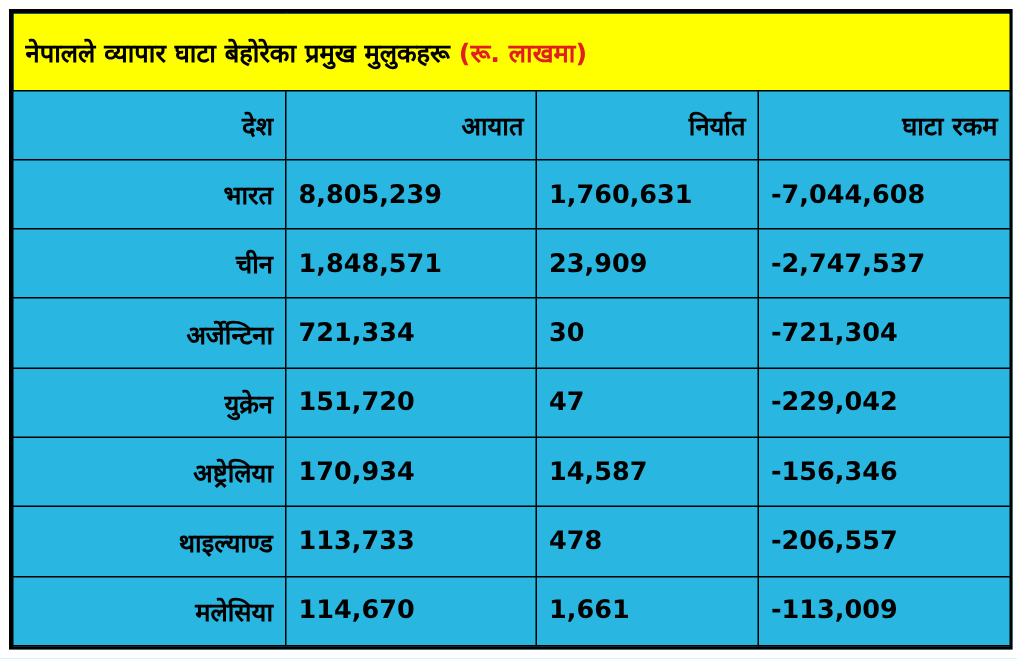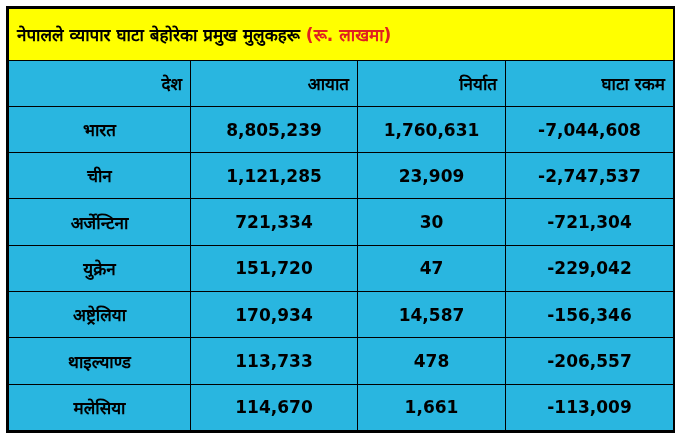--- a/index.html
+++ b/index.html
@@ -54,25 +54,25 @@
     padding-left: 8px !important;
   }
   .title-main { color: #000000; }
   .title-unit { color: #e02020; }
   .hdr-cell {
     text-align: right;
     height: 34px;
     font-size: 17px;
   }
   .label-cell {
-    text-align: center;
+    text-align: right;
     height: 34px;
   }
   .num-cell {
-    text-align: center;
+    text-align: left;
     height: 34px;
   }
   .col-country { width: 182px; }
   .col-import  { width: 167px; }
   .col-export  { width: 148px; }
   .col-deficit { width: 168px; }
 </style>
 </head>
 <body>
 
@@ -100,21 +100,21 @@
         </tr>
 
         <tr>
           <td class="label-cell">भारत</td>
           <td class="num-cell">8,805,239</td>
           <td class="num-cell">1,760,631</td>
           <td class="num-cell">-7,044,608</td>
         </tr>
         <tr>
           <td class="label-cell">चीन</td>
-          <td class="num-cell">1,121,285</td>
+          <td class="num-cell">1,848,571</td>
           <td class="num-cell">23,909</td>
           <td class="num-cell">-2,747,537</td>
         </tr>
         <tr>
           <td class="label-cell">अर्जेन्टिना</td>
           <td class="num-cell">721,334</td>
           <td class="num-cell">30</td>
           <td class="num-cell">-721,304</td>
         </tr>
         <tr>

